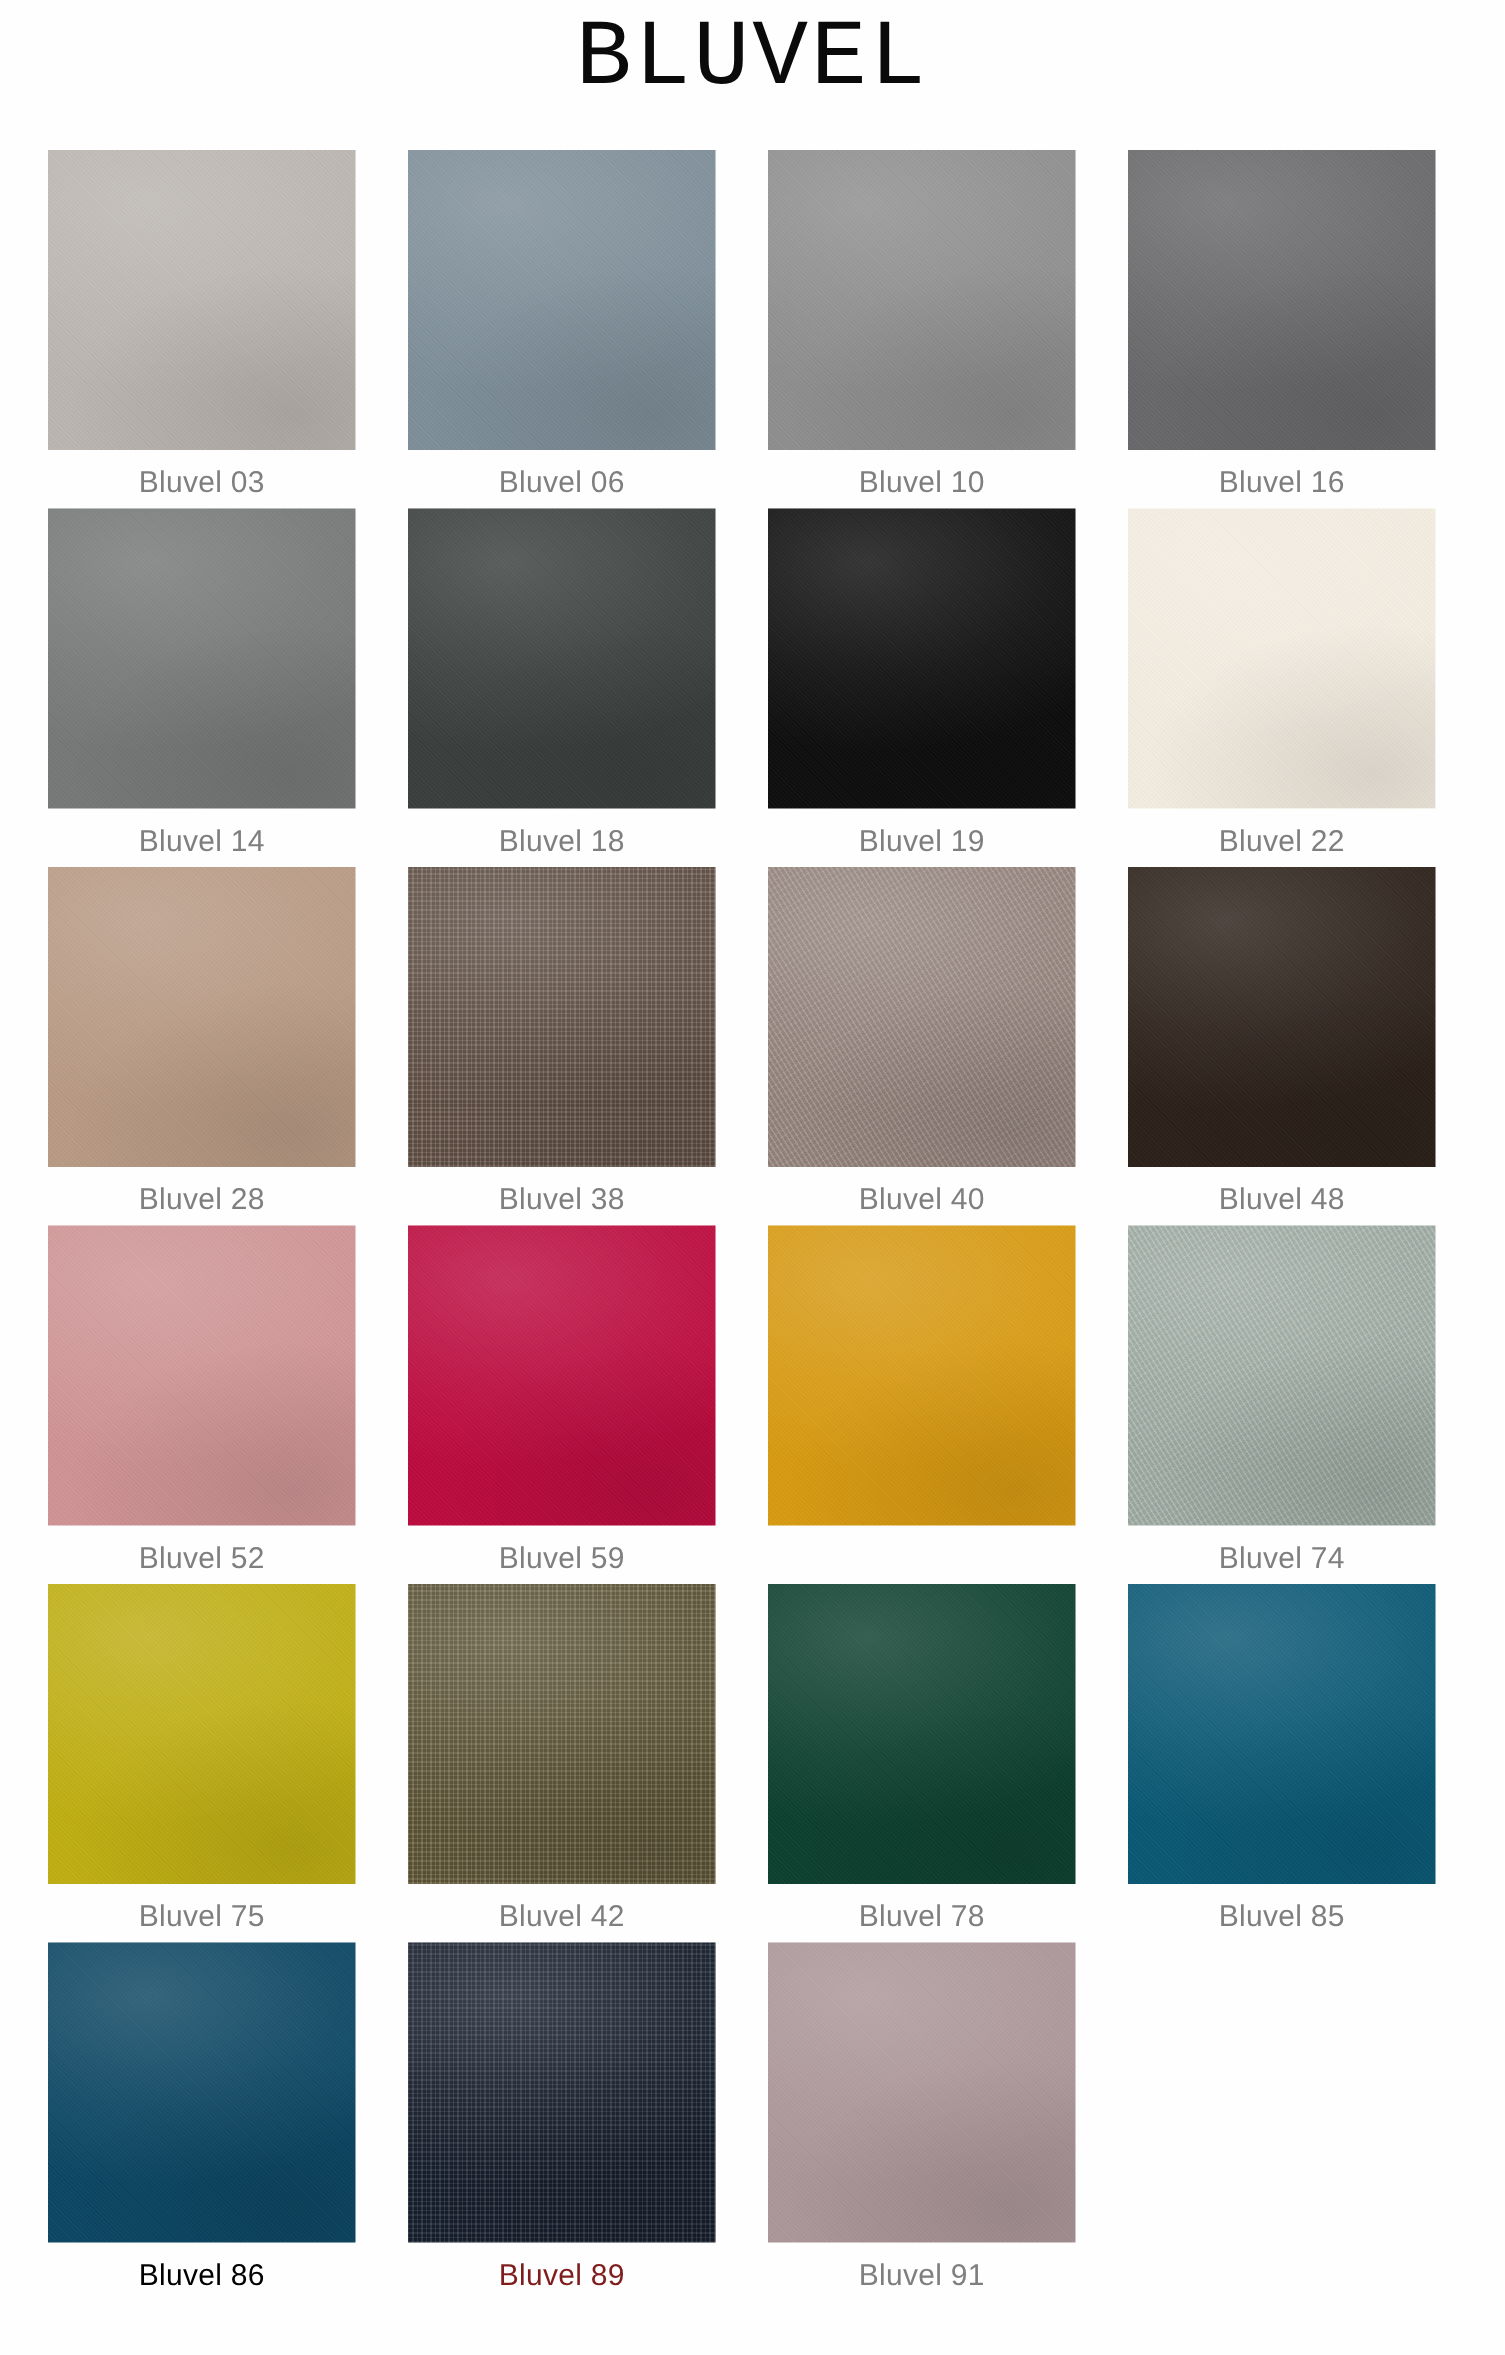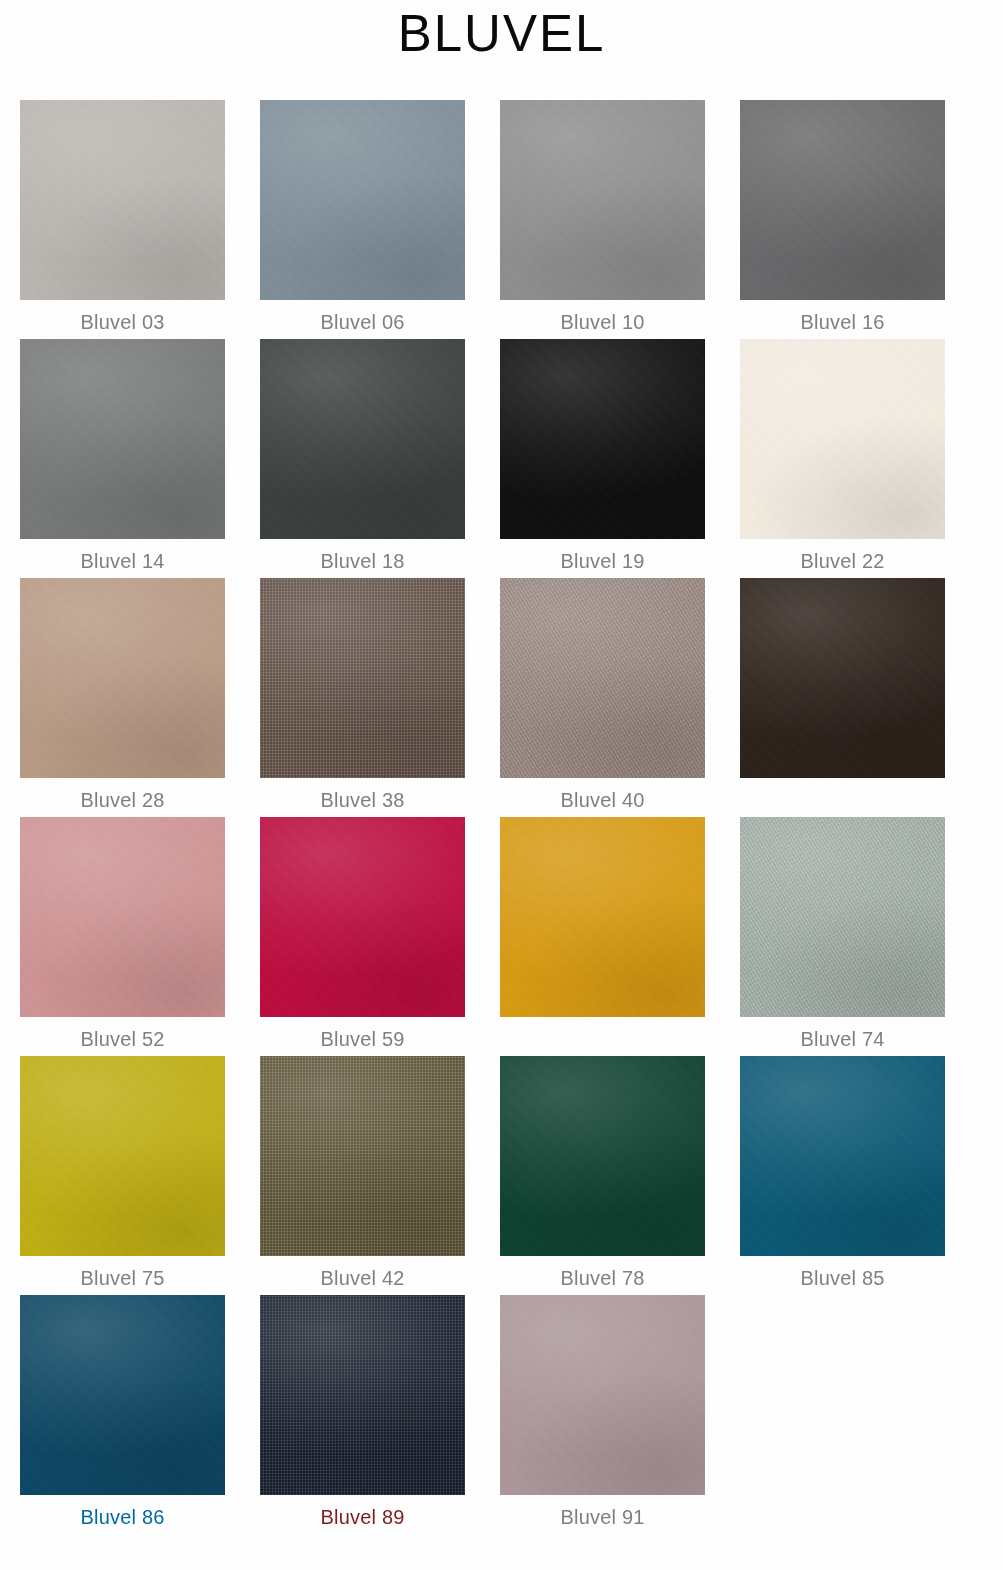--- a/index.html
+++ b/index.html
@@ -24,35 +24,35 @@
     position: relative;
   }
 
   
   .title-bar {
     width: 100%;
     padding-top: 8px;
     text-align: center;
   }
   .catalog-title {
-    font-family: Liberation Sans, sans-serif;
-    font-size: 51px;
+    font-family: Liberation Mono, monospace;
+    font-size: 62px;
     font-weight: 400;
     letter-spacing: 2px;
     color: #0a0a0a;
     line-height: 1;
     margin: 0;
     display: inline-block;
   }
 
   
   .swatch-grid {
     position: absolute;
     top: 100px;
-    left: 20px;
+    left: 32px;
     width: 940px;
     display: grid;
     grid-template-columns: repeat(4, 240px);
     grid-auto-rows: 239px;
   }
 
   .swatch-cell {
     width: 240px;
     height: 239px;
     position: relative;
@@ -237,20 +237,21 @@
           <span class="grain"></span>
           <span class="sheen"></span>
         </div>
         <span class="swatch-label" style="color: rgb(127, 127, 127);">Bluvel 40</span>
       </div>
       <div class="swatch-cell">
         <div class="swatch-chip speckle" style="background-color: rgb(44, 33, 26);">
           <span class="grain"></span>
           <span class="sheen"></span>
         </div>
+        <span class="swatch-label" style="color: rgb(127, 127, 127);">Bluvel 48</span>
       </div>
       <div class="swatch-cell">
         <div class="swatch-chip speckle" style="background-color: rgb(207, 147, 148);">
           <span class="grain"></span>
           <span class="sheen"></span>
         </div>
         <span class="swatch-label" style="color: rgb(127, 127, 127);">Bluvel 52</span>
       </div>
       <div class="swatch-cell">
         <div class="swatch-chip speckle" style="background-color: rgb(188, 11, 62);">
@@ -298,21 +299,21 @@
           <span class="grain"></span>
           <span class="sheen"></span>
         </div>
         <span class="swatch-label" style="color: rgb(127, 127, 127);">Bluvel 85</span>
       </div>
       <div class="swatch-cell">
         <div class="swatch-chip speckle" style="background-color: rgb(12, 70, 99);">
           <span class="grain"></span>
           <span class="sheen"></span>
         </div>
-        <span class="swatch-label" style="color: #0369a1;">Bluvel 86</span>
+        <span class="swatch-label" style="color: #000000;">Bluvel 86</span>
       </div>
       <div class="swatch-cell">
         <div class="swatch-chip weave" style="background-color: rgb(27, 36, 51);">
           <span class="grain"></span>
           <span class="sheen"></span>
         </div>
         <span class="swatch-label" style="color: #7f1d1d;">Bluvel 89</span>
       </div>
       <div class="swatch-cell">
         <div class="swatch-chip speckle" style="background-color: rgb(171, 150, 153);">

